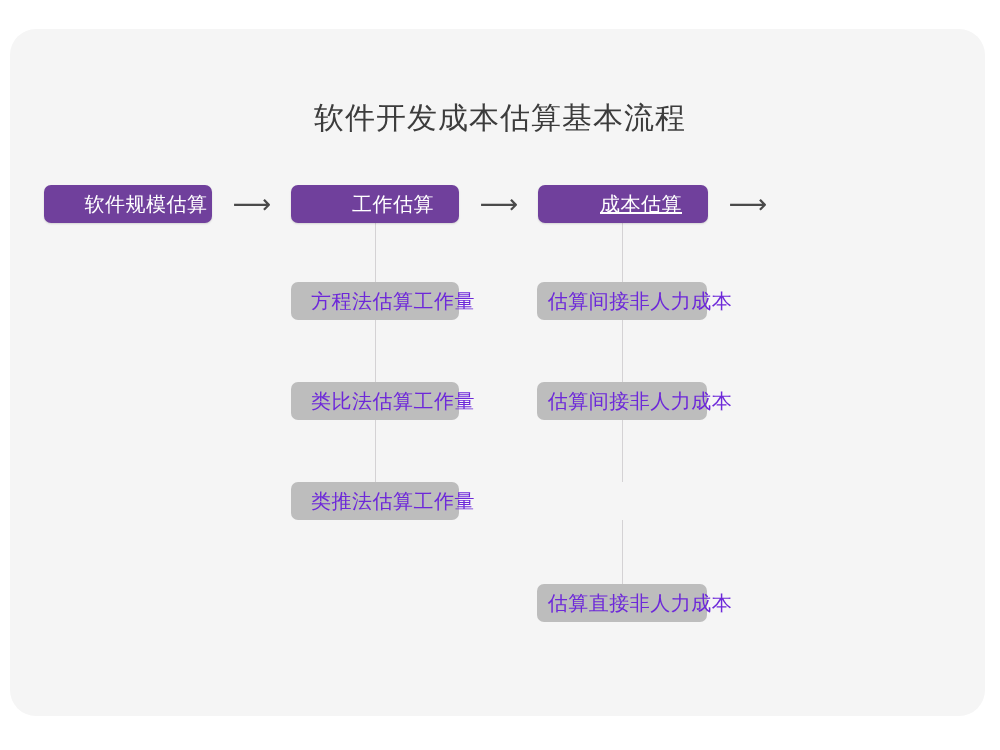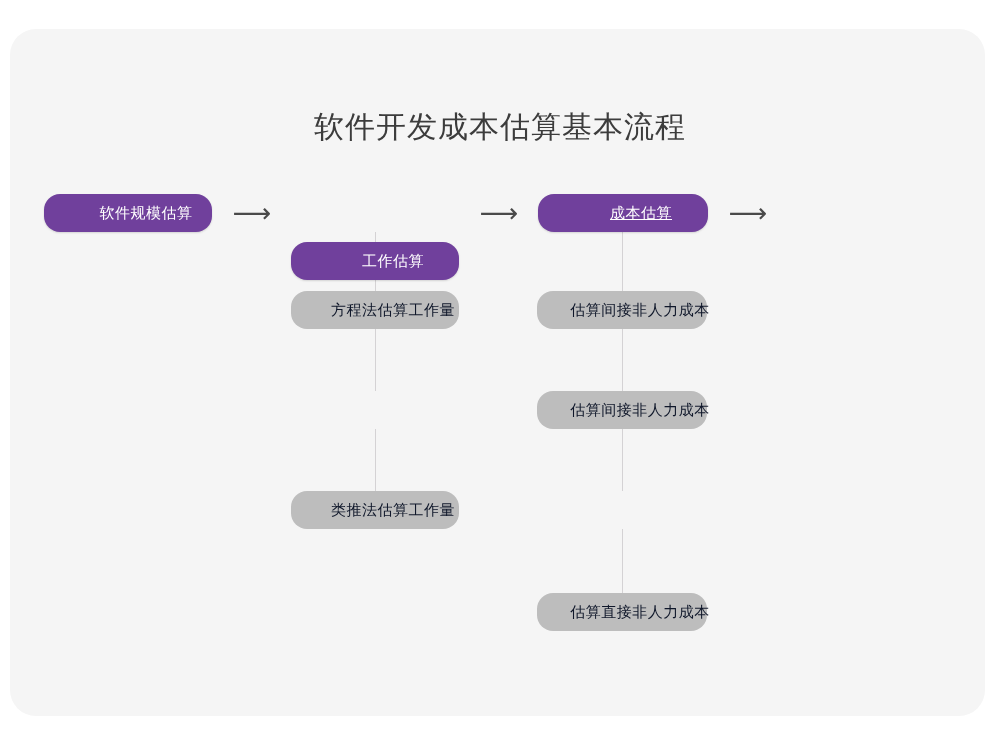--- a/index.html
+++ b/index.html
@@ -20,21 +20,21 @@
     left: 10px;
     top: 29px;
     width: 975px;
     height: 687px;
     background: #f5f5f5;
     border-radius: 26px;
   }
   #diagram {
     position: absolute;
     left: 0;
-    top: 13px;
+    top: 4px;
     width: 1000px;
     height: 724px;
   }
 
   
   .title {
     position: absolute;
     left: 0;
     top: 93px;
     width: 1000px;
@@ -54,55 +54,55 @@
     background: #d4d2d4;
   }
 
   
   .node {
     position: absolute;
     display: flex;
     align-items: center;
     justify-content: center;
     box-sizing: border-box;
-    border-radius: 16px;
+    border-radius: 7px;
     color: #ffffff;
-    font-size: 15px;
+    font-size: 20px;
     letter-spacing: 0.5px;
     white-space: nowrap;
     user-select: none;
     padding-left: 36px;
   }
   .node.primary {
     background: #70409c;
     height: 38px;
     box-shadow: 0 1px 2px rgba(0,0,0,0.14);
   }
   .node.secondary {
     background: #bdbdbd;
     height: 38px;
-    color: #0f172a;
+    color: #6d28d9;
   }
 
   
   .arrow {
     position: absolute;
     height: 24px;
     display: flex;
     align-items: center;
     justify-content: center;
     color: #4a4a4a;
     font-size: 27px;
     line-height: 24px;
     user-select: none;
   }
 
   
   #n-scale   { left: 44px;  top: 181px; width: 168px; }
-  #n-effort  { left: 291px; top: 181px; width: 168px; margin-top: 48px; }
+  #n-effort  { left: 291px; top: 181px; width: 168px; }
   #n-cost    { left: 538px; top: 181px; width: 170px; text-decoration: underline; }
   #n-final   { left: 786px; top: 181px; width: 168px; }
 
   
   #a1 { left: 220px; top: 188px; width: 64px; }
   #a2 { left: 467px; top: 188px; width: 64px; }
   #a3 { left: 716px; top: 188px; width: 64px; }
 
   
   #s-a1 { left: 291px; top: 278px; width: 168px; }
@@ -153,20 +153,21 @@
 
 
     <div class="arrow" id="a1">⟶</div>
 
     <div class="arrow" id="a2">⟶</div>
 
     <div class="arrow" id="a3">⟶</div>
 
     <div class="node secondary" id="s-a1">方程法估算工作量</div>
 
+    <div class="node secondary" id="s-a2">类比法估算工作量</div>
 
     <div class="node secondary" id="s-a3">类推法估算工作量</div>
 
     <div class="node secondary" id="s-b1">估算间接非人力成本</div>
 
     <div class="node secondary" id="s-b2">估算间接非人力成本</div>
 
 
     <div class="node secondary" id="s-b4">估算直接非人力成本</div>
 

